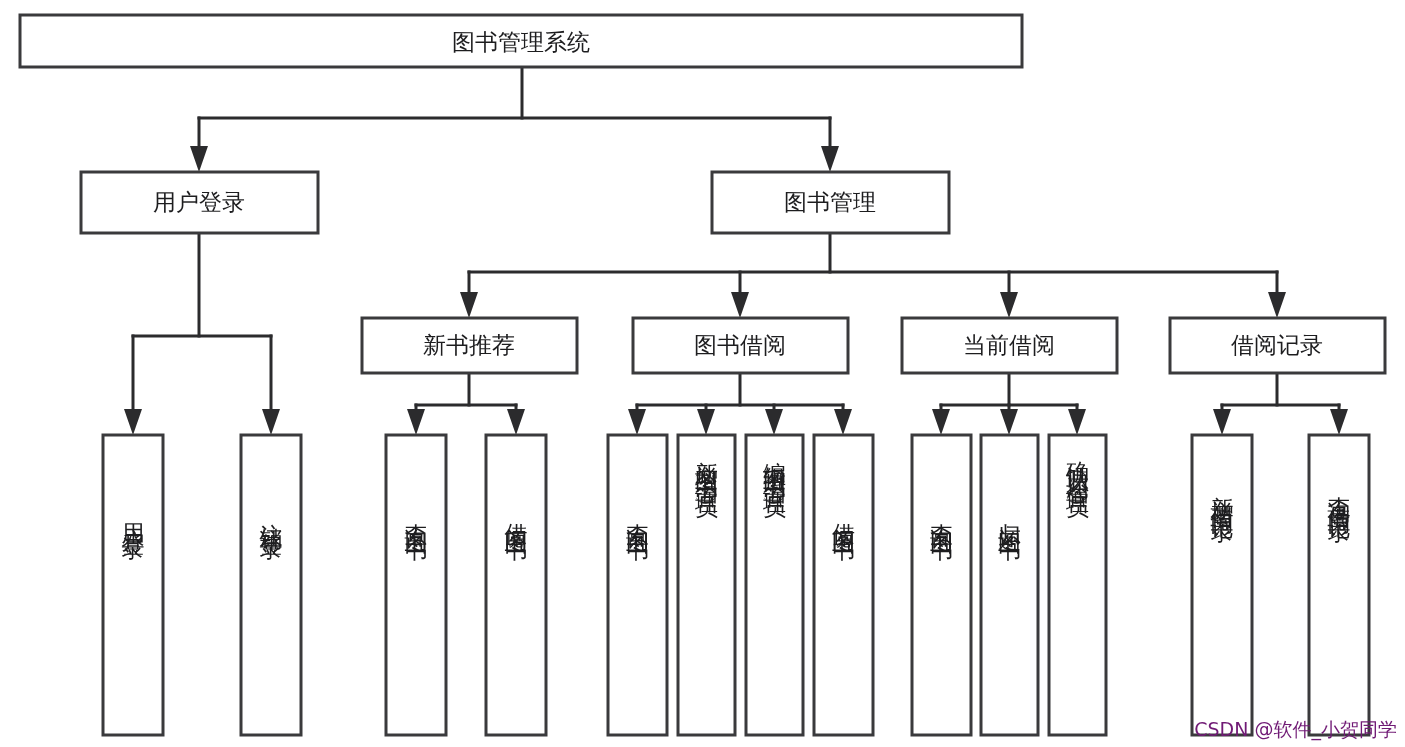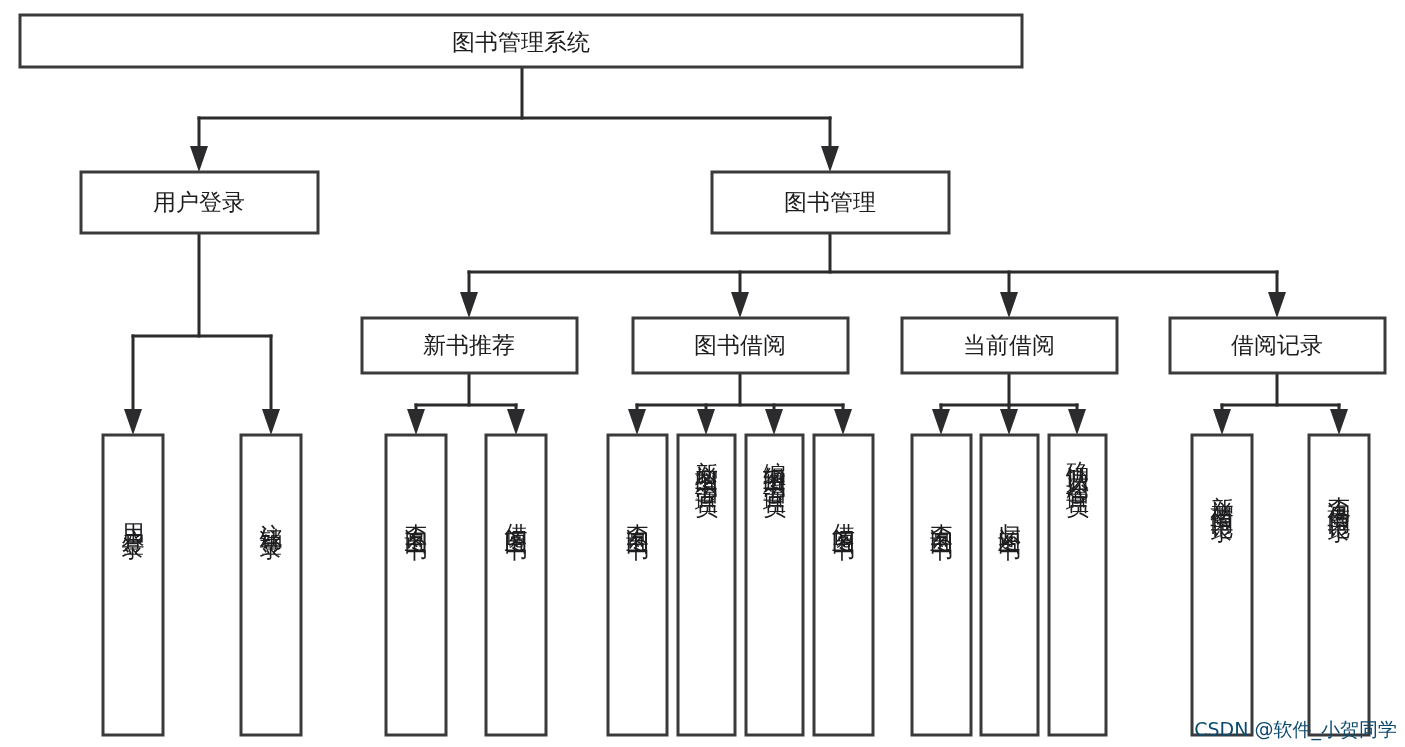--- a/index.html
+++ b/index.html
@@ -73,21 +73,21 @@
     display: flex;
     align-items: flex-start;
     justify-content: center;
   }
   .watermark {
     position: absolute;
     right: 8px;
     bottom: 4px;
     font-family: "DejaVu Sans", "Liberation Sans", sans-serif;
     font-size: 19px;
-    color: #0c4a6e;
+    color: #701a75;
     white-space: nowrap;
     user-select: none;
   }
 </style>
 </head>
 <body>
 
 <div id="diagram-root">
 
   <svg id="tree-svg" viewBox="0 0 1405 747" xmlns="http://www.w3.org/2000/svg">

